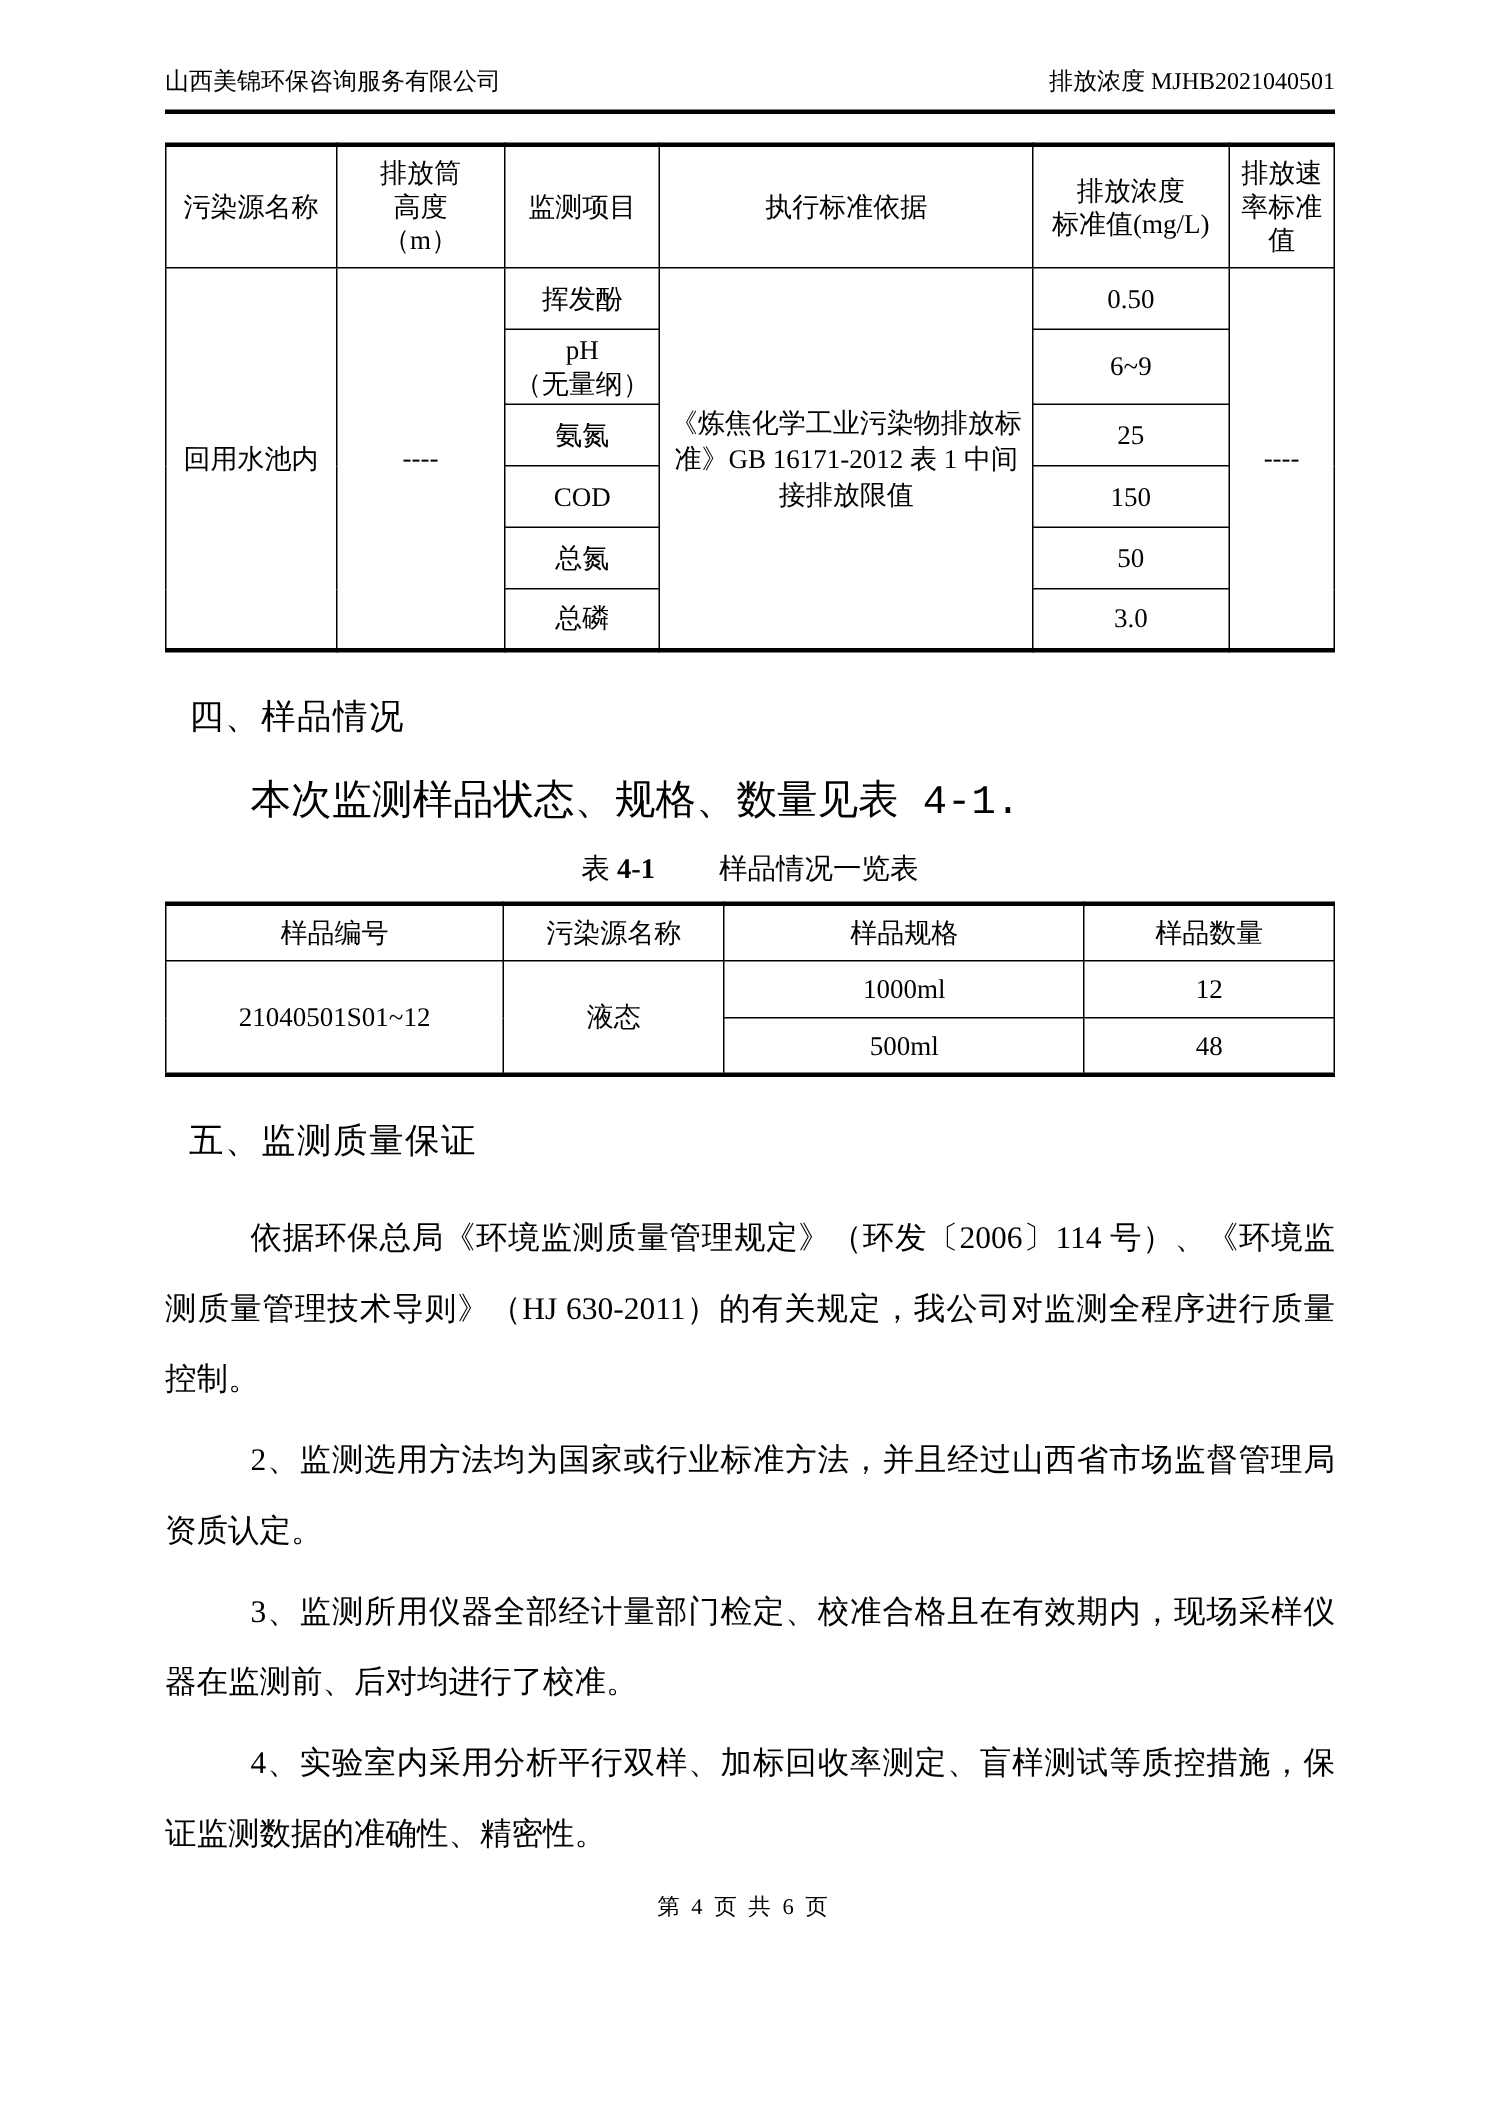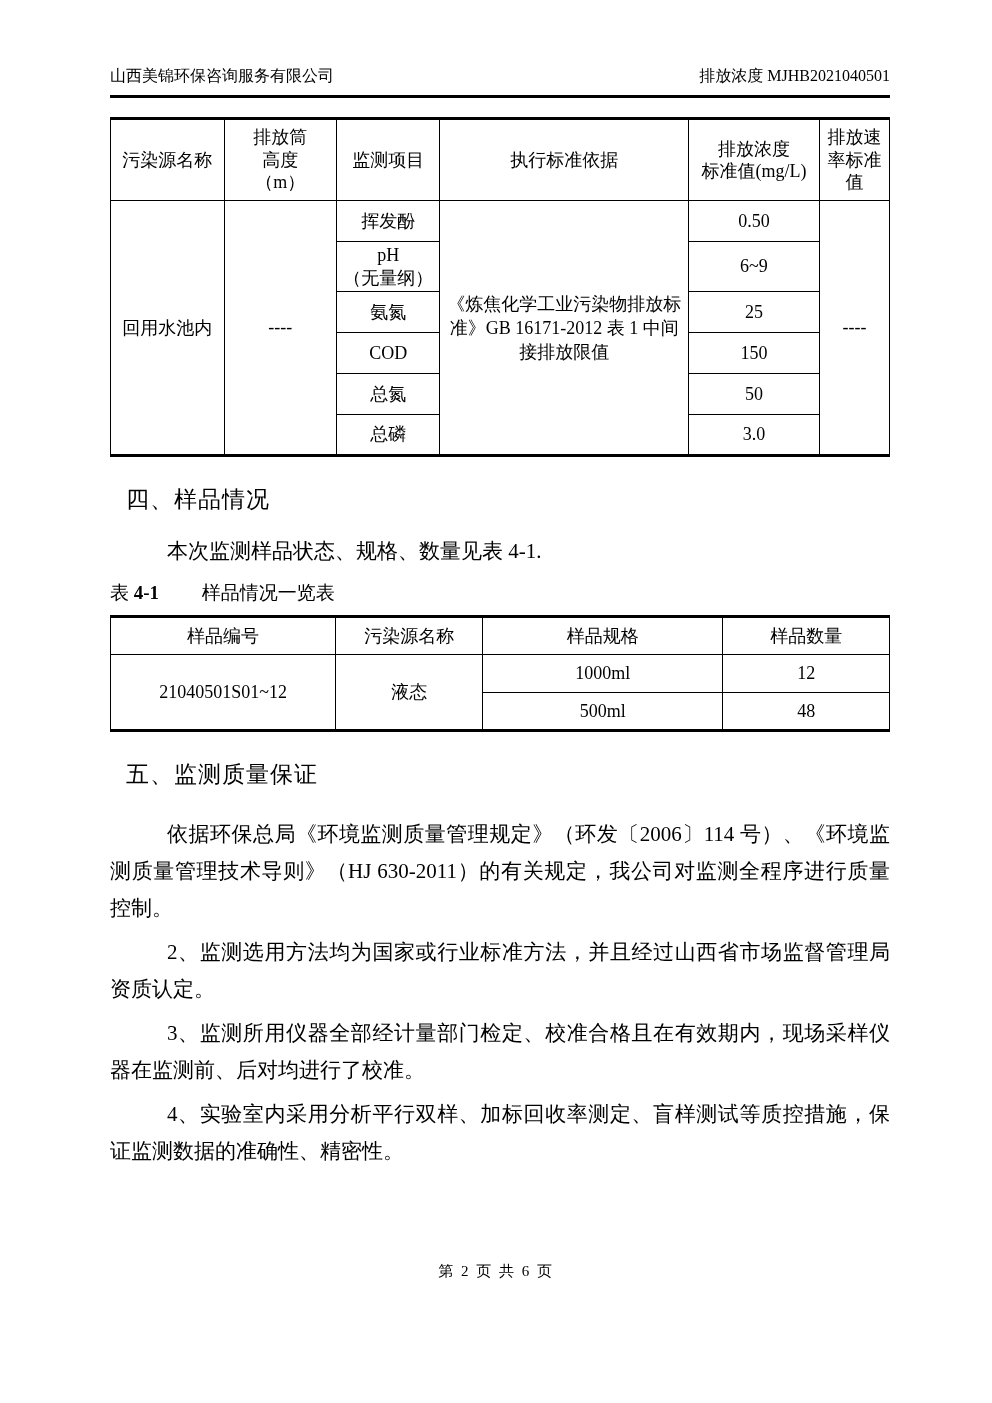--- a/index.html
+++ b/index.html
@@ -8,45 +8,45 @@
     width: 992px; height: 1403px;
     background: #ffffff; color: #000000;
     font-family: "Liberation Serif", "DejaVu Serif", serif;
     overflow: hidden; position: relative;
   }
   .content { margin: 0 102px 0 110px; width: 780px; }
 
   
   .page-header {
     display: flex; justify-content: space-between; align-items: center;
-    padding-top: 66px; padding-bottom: 8px;
+    padding-top: 44px; padding-bottom: 8px;
     border-bottom: 3px solid #000;
     font-size: 16px;
   }
 
   
   table { border-collapse: collapse; width: 100%; table-layout: fixed; text-align: center; }
   .grid-table { border-top: 3px solid #000; border-bottom: 3px solid #000; font-size: 18px; }
   .grid-table th, .grid-table td { border: 1px solid #000; font-weight: normal; padding: 2px 5px; }
   .grid-table tr > *:first-child { border-left: 1px solid #000; }
   .pre { white-space: pre-line; line-height: 1.25; }
   .emission-table { margin-top: 19px; }
   .emission-table thead tr { height: 82px; }
   .emission-table tbody tr { height: 41px; }
   .sample-table { margin-top: 9px; padding-left: 16px; }
   .sample-table tr { height: 38px; }
 
   
   h2.section-title { font-size: 23px; font-weight: normal; margin: 27px 0 0 16px; letter-spacing: 1px; }
   p.body-text {
-    font-size: 21px; line-height: 37px; text-align: justify;
+    font-size: 21px; line-height: 47px; text-align: justify;
     margin: 0 0 7px 0; text-indent: 57px;
   }
-  .intro-text { font-size: 21px; margin: 22px 0 0 0; text-indent: 57px; }
-  .table-caption { margin-top: 15px; font-size: 19px; }
+  .intro-text { font-size: 27px; margin: 22px 0 0 0; text-indent: 57px; font-family: Liberation Mono, monospace; }
+  .table-caption { margin-top: 15px; text-align: center; font-size: 19px; }
   .table-caption .cap-num { font-weight: bold; }
   .table-caption .cap-title { margin-left: 38px; }
   .qa-block { margin-top: 26px; }
 
   
   .page-footer {
     position: absolute; top: 1262px; left: 0; width: 992px;
     text-align: center; font-size: 15px; letter-spacing: 2px;
   }
 </style>
@@ -160,13 +160,13 @@
 
   <div class="qa-block">
     <p class="body-text">依据环保总局《环境监测质量管理规定》（环发〔2006〕114 号）、《环境监测质量管理技术导则》（HJ 630-2011）的有关规定，我公司对监测全程序进行质量控制。</p>
     <p class="body-text">2、监测选用方法均为国家或行业标准方法，并且经过山西省市场监督管理局资质认定。</p>
     <p class="body-text">3、监测所用仪器全部经计量部门检定、校准合格且在有效期内，现场采样仪器在监测前、后对均进行了校准。</p>
     <p class="body-text">4、实验室内采用分析平行双样、加标回收率测定、盲样测试等质控措施，保证监测数据的准确性、精密性。</p>
   </div>
 
 </div>
 
-<div class="page-footer">第 2 页 共 6 页</div>
+<div class="page-footer">第 4 页 共 6 页</div>
 
 </body></html>

